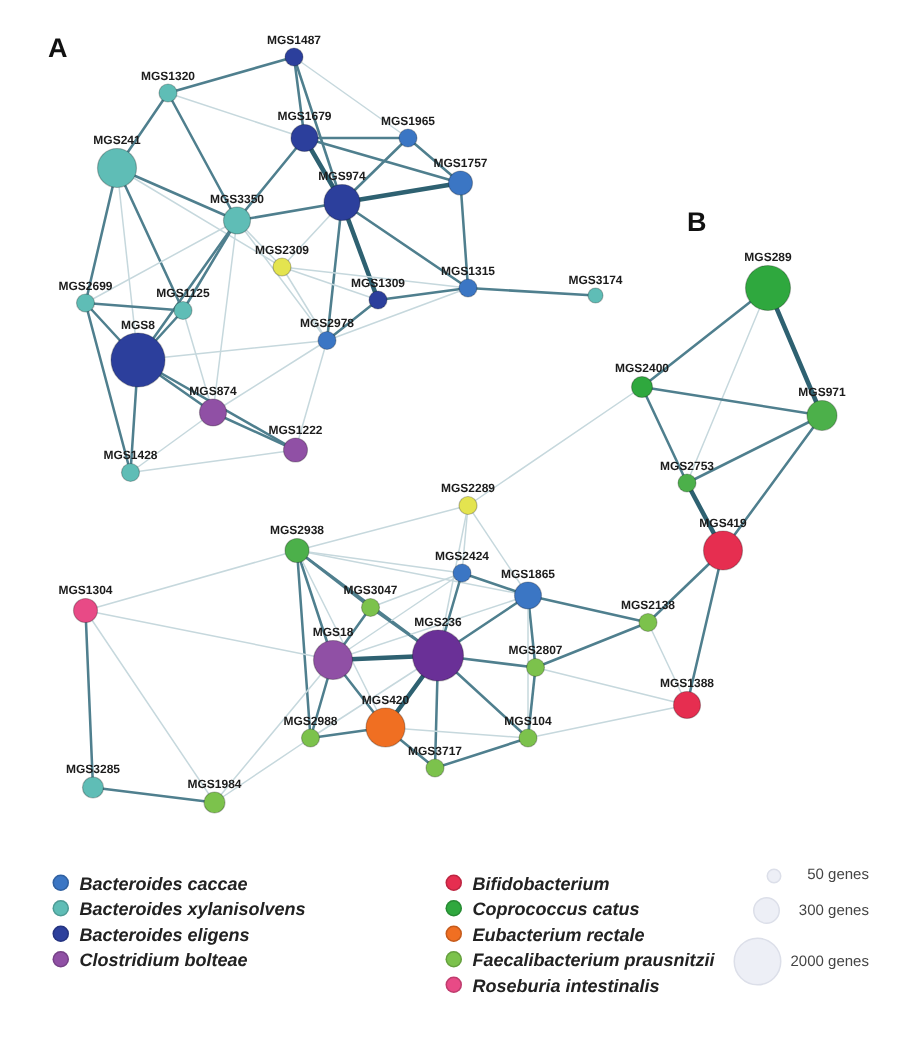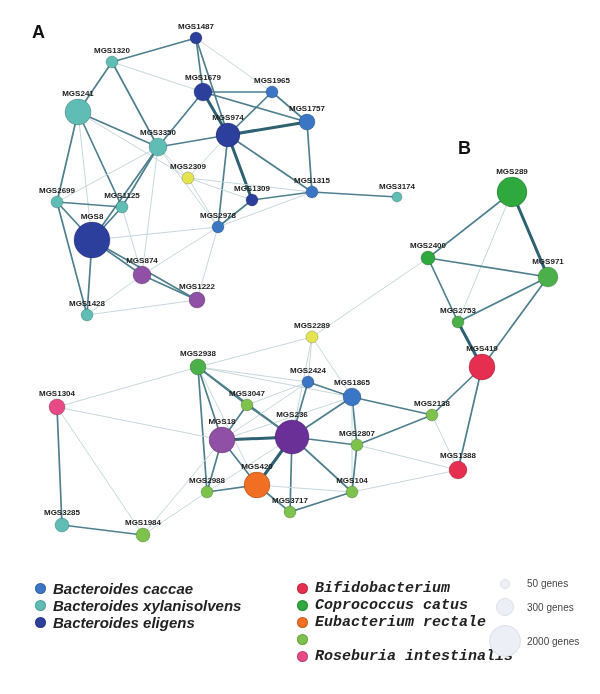--- a/index.html
+++ b/index.html
@@ -4,25 +4,25 @@
 <style>
   html,body{margin:0;padding:0;background:#ffffff;}
   body{width:600px;height:694px;overflow:hidden;font-family:"Liberation Sans",sans-serif;}
   .figure{position:relative;width:600px;height:694px;background:#ffffff;}
   #net{position:absolute;top:0;left:0;}
   .node-label{font-size:8px;font-weight:bold;fill:#1c1c1c;font-family:"Liberation Sans",sans-serif;}
   .panel-label{font-size:18px;font-weight:600;fill:#111;font-family:"Liberation Sans",sans-serif;}
   .legend{position:absolute;top:574px;left:0;width:600px;height:120px;}
   .legend-col{position:absolute;top:8px;display:flex;flex-direction:column;gap:4px;}
   #legend-left{left:35px;}
-  #legend-right{left:297px;font-family:Liberation Mono, monospace;}
+  #legend-right{left:297px;}
   .legend-row{display:flex;align-items:center;gap:7px;height:13px;}
   .legend-dot{width:11px;height:11px;border-radius:50%;flex:0 0 auto;box-shadow:inset 0 0 0 1px rgba(0,0,0,0.18);}
-  .legend-label{font-style:italic;font-weight:bold;font-size:15px;color:#222;white-space:nowrap;}
-  #legend-size{position:absolute;left:487px;top:4px;display:flex;flex-direction:column;align-items:flex-start;gap:9px;}
+  .legend-label{font-style:italic;font-weight:bold;font-size:12px;color:#222;white-space:nowrap;}
+  #legend-size{position:absolute;left:487px;top:4px;display:flex;flex-direction:column;align-items:flex-end;gap:9px;}
   .size-row{display:flex;align-items:center;}
   .size-box{width:36px;display:flex;justify-content:center;align-items:center;}
   .size-circle{border-radius:50%;background:#edeff6;border:1px solid #dcdfe9;flex:0 0 auto;}
   .size-label{font-size:10px;color:#444;margin-left:4px;white-space:nowrap;}
 </style>
 </head>
 <body>
 
 <div class="figure">
   <svg id="net" width="600" height="560" viewBox="0 0 600 560">
@@ -227,36 +227,41 @@
           <div class="legend-label">Bacteroides caccae</div>
         </div>
         <div class="legend-row">
           <div class="legend-dot" style="background: rgb(95, 189, 182);"></div>
           <div class="legend-label">Bacteroides xylanisolvens</div>
         </div>
         <div class="legend-row">
           <div class="legend-dot" style="background: rgb(44, 63, 156);"></div>
           <div class="legend-label">Bacteroides eligens</div>
         </div>
+        <div class="legend-row">
+          <div class="legend-dot" style="background: rgb(144, 80, 165);"></div>
+          <div class="legend-label">Clostridium bolteae</div>
+        </div>
       </div>
     <div id="legend-right" class="legend-col">
         <div class="legend-row">
           <div class="legend-dot" style="background: rgb(230, 46, 80);"></div>
           <div class="legend-label">Bifidobacterium</div>
         </div>
         <div class="legend-row">
           <div class="legend-dot" style="background: rgb(47, 168, 62);"></div>
           <div class="legend-label">Coprococcus catus</div>
         </div>
         <div class="legend-row">
           <div class="legend-dot" style="background: rgb(240, 111, 34);"></div>
           <div class="legend-label">Eubacterium rectale</div>
         </div>
         <div class="legend-row">
           <div class="legend-dot" style="background: rgb(124, 194, 76);"></div>
+          <div class="legend-label">Faecalibacterium prausnitzii</div>
         </div>
         <div class="legend-row">
           <div class="legend-dot" style="background: rgb(232, 74, 134);"></div>
           <div class="legend-label">Roseburia intestinalis</div>
         </div>
       </div>
     <div id="legend-size">
         <div class="size-row">
           <div class="size-box">
             <div class="size-circle" style="height: 8px; width: 8px;"></div>

